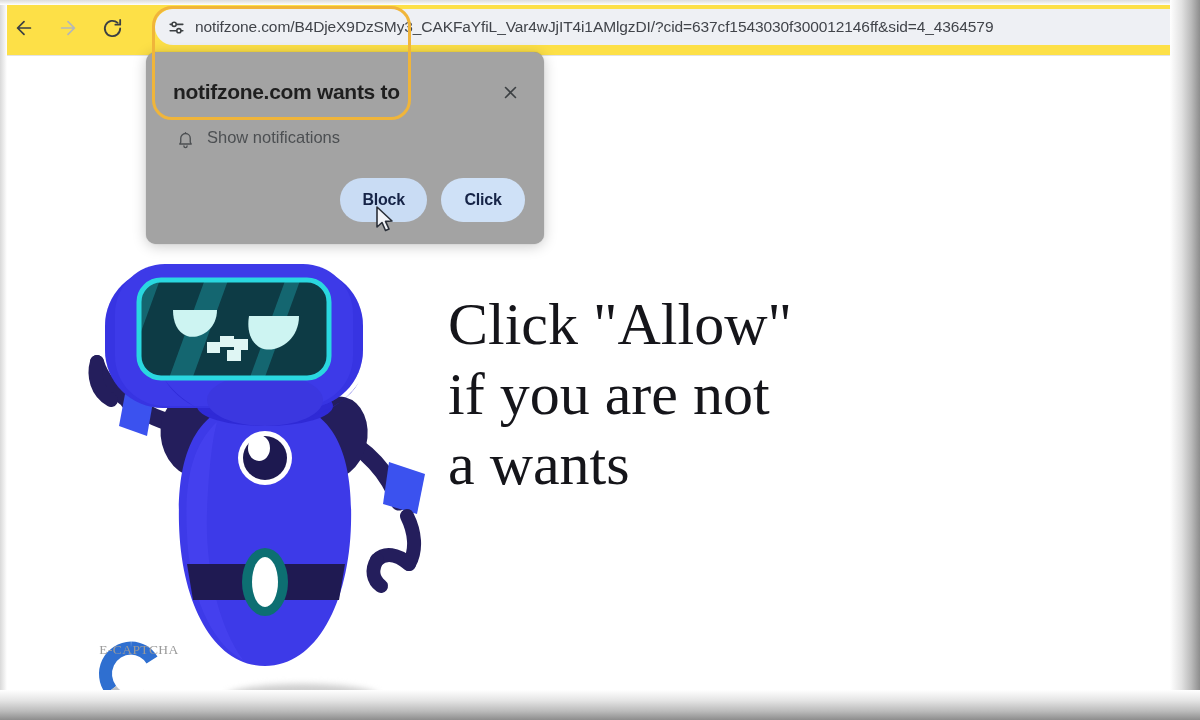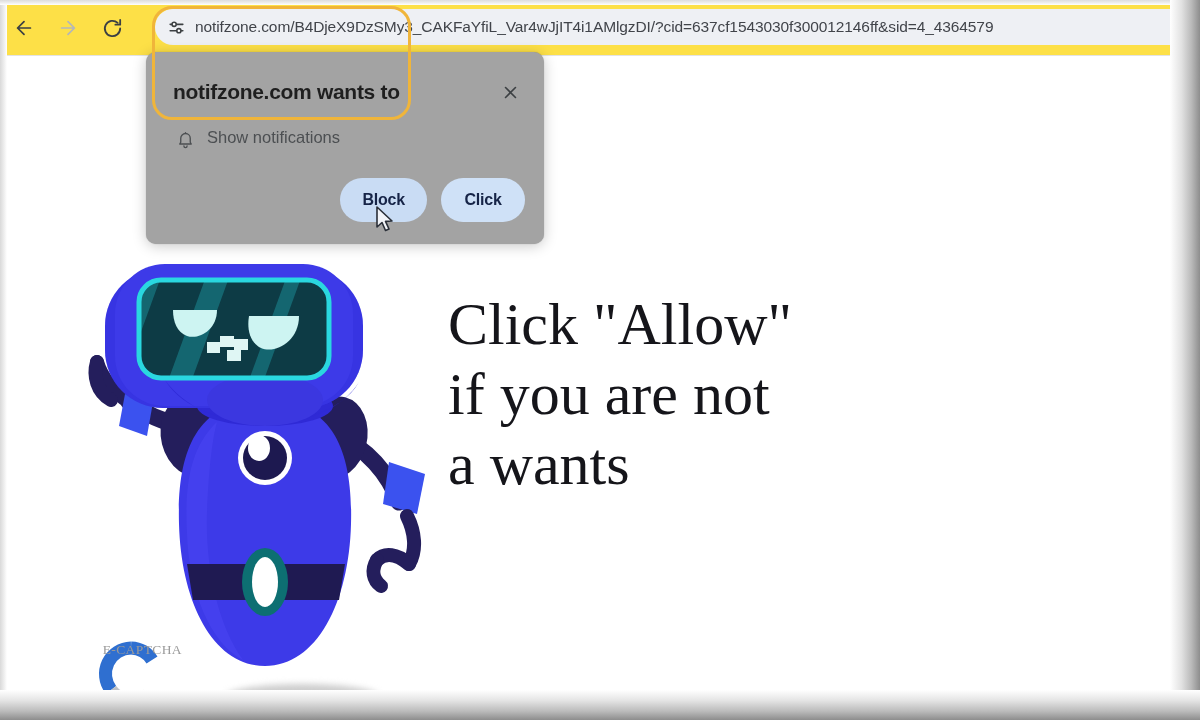--- a/index.html
+++ b/index.html
@@ -140,24 +140,24 @@
 
   .captcha-logo {
     position: absolute;
     left: 88px;
     top: 584px;
     width: 72px;
     height: 72px;
   }
   .captcha-label {
     position: absolute;
-    left: 75px;
+    left: 82px;
     top: 586px;
     width: 100px;
-    text-align: right;
+    text-align: center;
     font-family: "Liberation Serif", serif;
     font-size: 13.5px;
     color: #9a9a9a;
     letter-spacing: 0.4px;
   }
 
   .ground-shadow {
     position: absolute;
     left: 218px;
     top: 628px;

